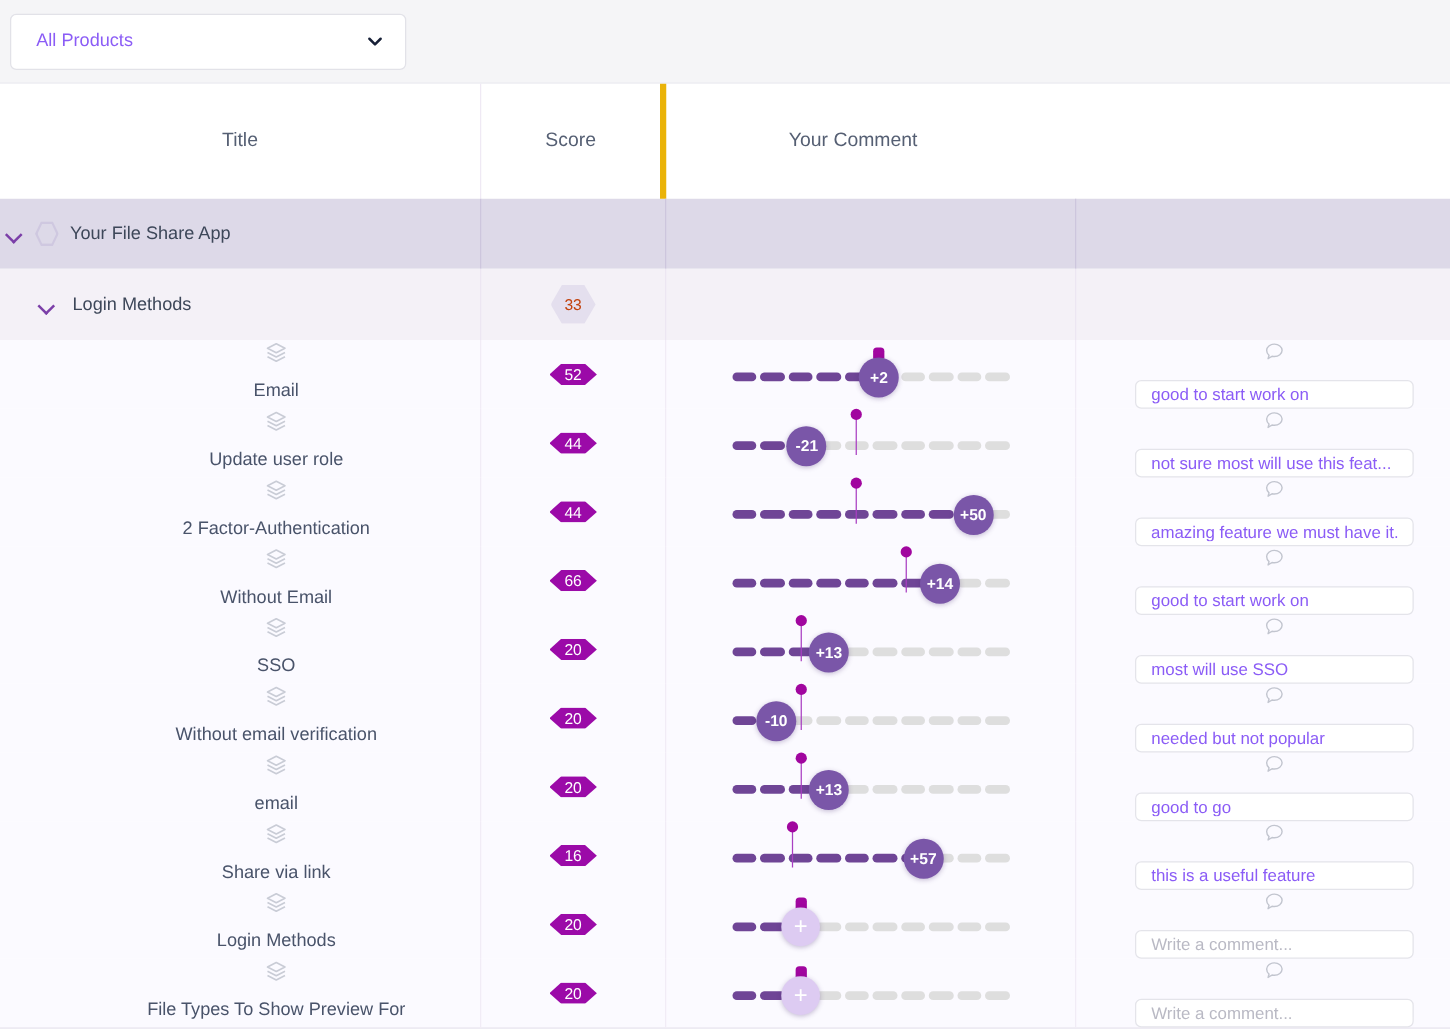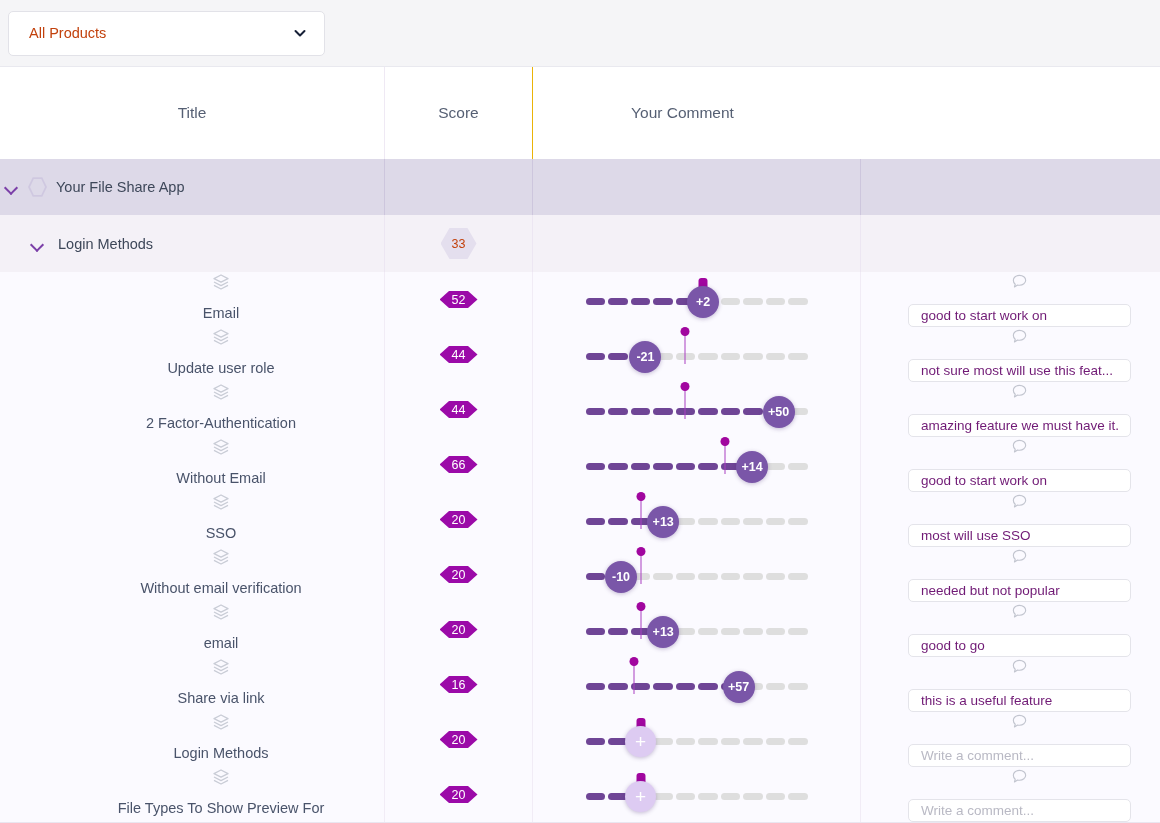--- a/index.html
+++ b/index.html
@@ -26,21 +26,21 @@
     border: 1px solid #e2e2e8;
     border-radius: 5px;
     display: flex;
     align-items: center;
     justify-content: space-between;
     padding: 0 16px 0 20px;
     cursor: pointer;
   }
   .product-select .label {
     font-size: 14.5px;
-    color: #c2410c;
+    color: #8b5cf6;
   }
   .chev-dark { display:block; }
 
   
   .table { width: 1160px; }
 
   .row {
     display: flex;
     width: 1160px;
   }
@@ -53,21 +53,21 @@
   .head {
     height: 92px;
     background: #ffffff;
   }
   .head > div {
     display: flex;
     align-items: center;
     justify-content: center;
     font-size: 15.5px;
     color: #555f73;
-    border-right: 1px solid #eab308;
+    border-right: 5px solid #eab308;
   }
   .head > div:last-child { border-right: none; }
   .head .c-title { border-right: 1px solid #efe9f4; }
   .info-dot {
     display: inline-flex;
     width: 15px; height: 15px;
     border-radius: 50%;
     background: #9b0aa8;
     color: #fff;
     font-size: 10px;
@@ -239,21 +239,21 @@
   
   .bubble { width: 19px; height: 19px; flex: 0 0 19px; display:block; }
   .comment-input {
     width: 223px;
     height: 31px;
     border: 1px solid #e4e4ea;
     border-radius: 5px;
     background: #ffffff;
     font-family: "Liberation Sans", sans-serif;
     font-size: 13.5px;
-    color: #701a75;
+    color: #8b5cf6;
     padding: 0 12px;
     outline: none;
   }
   .comment-input::placeholder { color: #b9b9c4; }
 
   .bottom-edge {
     height: 3px;
     background: #f0eef5;
     border-top: 1px solid #e9e6f0;
   }

